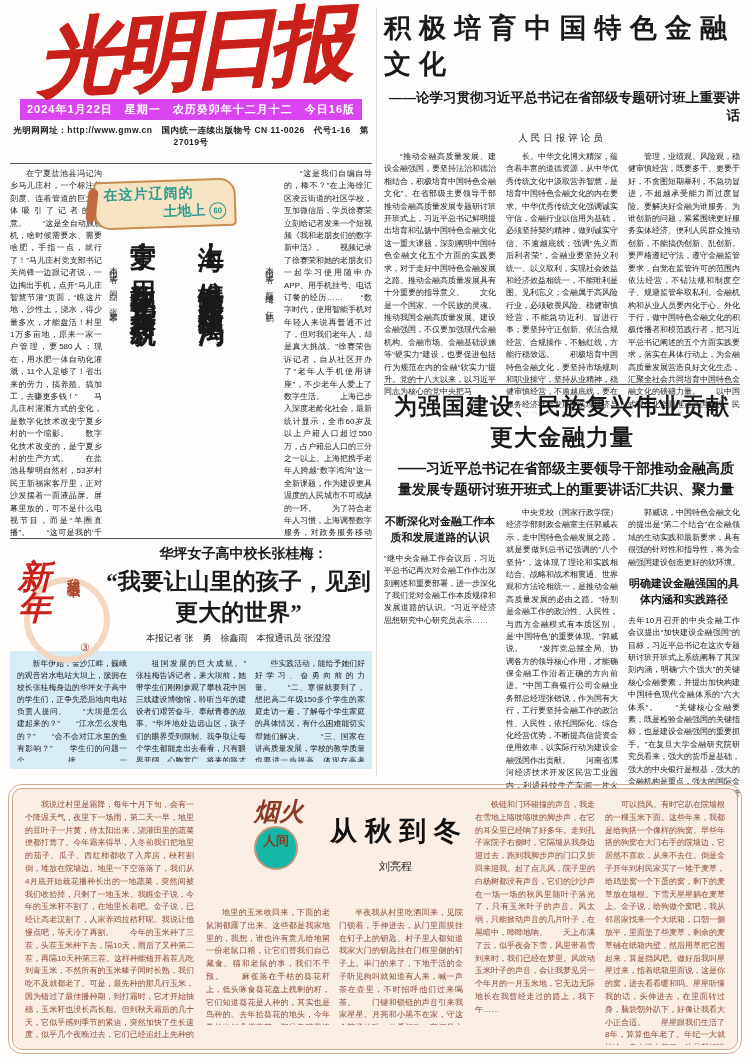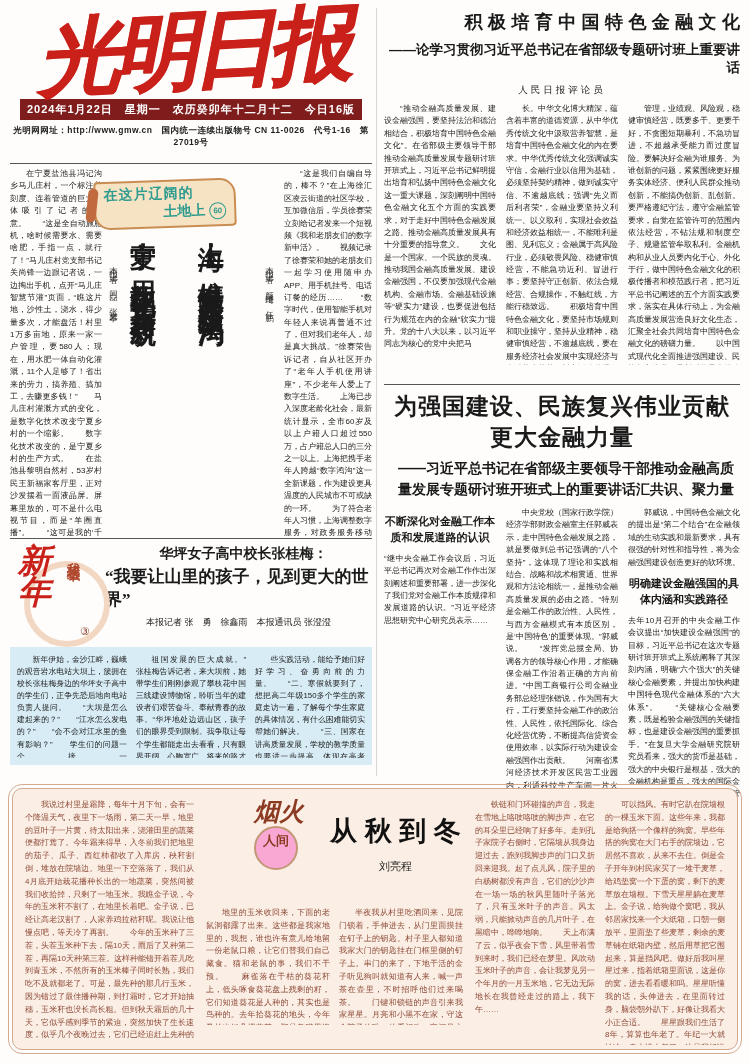--- a/index.html
+++ b/index.html
@@ -4,29 +4,29 @@
 <style>
   html,body{margin:0;padding:0;background:#fff;}
   #page{position:relative;width:750px;height:1064px;background:#fefdfb;overflow:hidden;
         font-family:"Liberation Sans",sans-serif;color:#1a1a1a;}
   
   .masthead{position:absolute;left:10px;top:6px;width:362px;height:154px;text-align:center;}
   .logo{font-family:"DejaVu Serif",serif;font-style:italic;font-weight:bold;
         font-size:84px;line-height:1.05;color:#c9201a;letter-spacing:-7px;
         transform:rotate(-3deg);text-shadow:1px 0 #c9201a,0 1px #c9201a;}
   .pinyin{font-size:13px;letter-spacing:11px;color:#4a4a4a;margin-top:2px;}
-  .datebar{margin:5px 10px 0 10px;background:#7f1d1d;color:#fff;font-size:11px;
+  .datebar{margin:5px 10px 0 10px;background:#d946ef;color:#fff;font-size:11px;
            font-weight:bold;padding:3px 0;letter-spacing:1px;}
   .pubinfo{margin-top:5px;font-size:8.5px;font-weight:bold;color:#222;letter-spacing:.5px;}
   
   .vrule{position:absolute;left:376px;top:8px;width:1px;height:768px;background:#d8d8d4;}
   
   .lead{position:absolute;left:384px;top:10px;width:356px;height:370px;}
-  .lead-headline{font-family:Liberation Sans, sans-serif;font-size:18px;font-weight:900;
-                 text-align:right;letter-spacing:.30em;margin-right:-.3em;}
+  .lead-headline{font-family:Liberation Sans, sans-serif;font-size:27px;font-weight:900;
+                 text-align:left;letter-spacing:.30em;margin-right:-.3em;}
   .lead-subhead{font-size:13.5px;font-weight:bold;text-align:right;margin-top:7px;}
   .lead-byline{font-size:9.5px;text-align:center;letter-spacing:3px;margin:7px 0 6px 0;color:#222;}
   .cols{display:flex;gap:10px;}
   .col{flex:1;font-size:8px;line-height:1.55;text-align:justify;overflow:hidden;text-indent:2em;}
   .lead .col{height:262px;}
   
   .finance{position:absolute;left:384px;top:384px;width:356px;height:392px;
            border-top:1px solid #555;padding-top:6px;box-sizing:border-box;}
   .fin-headline{font-family:"Liberation Serif",serif;font-size:23px;font-weight:900;
                 text-align:center;letter-spacing:1px;}
@@ -53,51 +53,51 @@
                 background:#c16a3f;border-radius:5px;transform:rotate(8deg);}
   .badge-l1{font-size:14px;font-weight:900;color:#2e9b8f;letter-spacing:1px;}
   .badge-l2{display:flex;justify-content:flex-end;align-items:center;gap:4px;
             font-size:14px;font-weight:900;color:#2e9b8f;}
   .badge-num{display:inline-block;width:15px;height:15px;border:1.5px solid #2e9b8f;
              border-radius:50%;font-size:8px;line-height:15px;text-align:center;color:#2e9b8f;}
   
   .zhang{position:absolute;left:10px;top:538px;width:362px;height:240px;
          border-top:1px solid #555;box-sizing:border-box;padding-top:6px;}
   .z-head{position:relative;min-height:96px;}
-  .ny-badge{position:absolute;left:8px;top:0;width:92px;height:94px;}
+  .ny-badge{position:absolute;left:8px;top:16px;width:92px;height:94px;}
   .ny-badge::before{content:"";position:absolute;left:6px;top:16px;width:74px;height:74px;
          border:6px solid #f2d7c3;border-radius:50%;}
   .ny-big{position:relative;font-family:"DejaVu Serif",serif;font-style:italic;font-weight:bold;
           font-size:33px;line-height:.95;color:#c9201a;width:44px;}
   .ny-side{position:absolute;left:46px;top:6px;writing-mode:vertical-lr;font-size:13px;
            font-weight:bold;color:#b0492f;letter-spacing:2px;height:80px;}
   .ny-num{position:absolute;left:62px;top:80px;font-size:11px;color:#8a3a24;}
   .z-kicker{margin-left:105px;font-size:14px;font-weight:bold;text-align:center;
             font-family:"Liberation Serif",serif;}
-  .z-headline{margin-left:95px;font-family:"Liberation Serif",serif;font-size:17px;
-              font-weight:900;text-align:left;line-height:1.35;margin-top:3px;}
+  .z-headline{margin-left:95px;font-family:"Liberation Serif",serif;font-size:23px;
+              font-weight:900;text-align:center;line-height:1.35;margin-top:3px;}
   .z-byline{margin-left:95px;font-size:9px;text-align:center;margin-top:4px;color:#222;}
   .z-panel{margin-top:6px;background:#d8ecf6;padding:7px;display:flex;gap:9px;
            height:118px;box-sizing:border-box;}
   .z-panel .col{height:104px;font-size:7.8px;}
   
   .essay{position:absolute;left:8px;top:784px;width:734px;height:270px;
          border:1px solid #d2a98f;border-radius:14px;padding:3px;box-sizing:border-box;}
   .essay-inner{border:1px solid #d2a98f;border-radius:10px;background:#fbeee4;
                height:100%;box-sizing:border-box;padding:10px 12px;display:flex;gap:12px;}
   .e-col{font-size:8px;line-height:1.6;text-align:justify;color:#8c4a38;
          overflow:hidden;text-indent:2em;}
   .e-colA{width:25%;}
   .e-mid{width:38%;display:flex;flex-direction:column;}
   .e-header{display:flex;gap:8px;height:104px;margin-left:48px;}
   .e-badge{width:66px;position:relative;}
   .e-badge-chars{font-family:"DejaVu Serif",serif;font-weight:bold;font-style:italic;
                  font-size:25px;line-height:1;color:#8c3b22;}
   .e-circle{width:44px;height:44px;border:2px solid #c29777;border-radius:50%;
-            background:#f9a8d4;margin-top:2px;text-align:center;font-size:13px;
+            background:#14b8a6;margin-top:2px;text-align:center;font-size:13px;
             line-height:1.45;color:#8c3b22;font-weight:bold;padding-top:4px;box-sizing:border-box;}
   .e-title-wrap{flex:1;text-align:center;padding-top:14px;}
   .e-headline{font-family:"Liberation Serif",serif;font-size:27px;font-weight:900;
               letter-spacing:.28em;margin-right:-.28em;color:#111;}
   .e-author{font-size:11px;color:#222;margin-top:10px;}
   .e-mid-cols{flex:1;display:flex;gap:9px;margin-top:4px;}
   .e-mid-cols .e-col{flex:1;height:118px;}
   .e-right{width:37%;display:flex;gap:10px;}
   .e-right .e-col{flex:1;height:246px;}
 </style>

